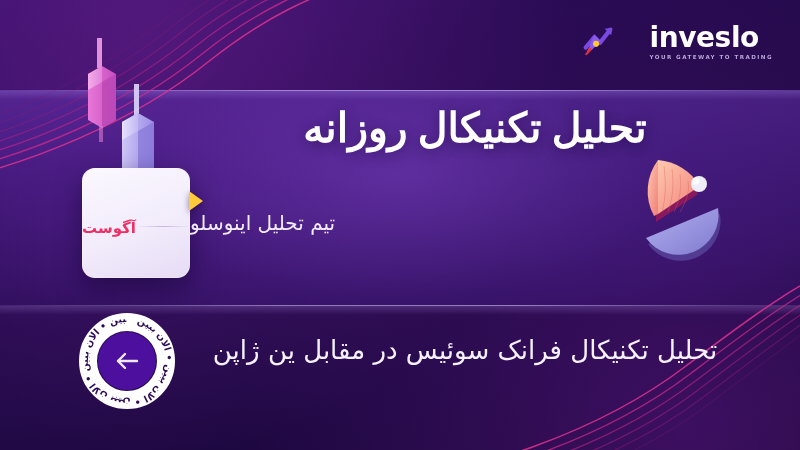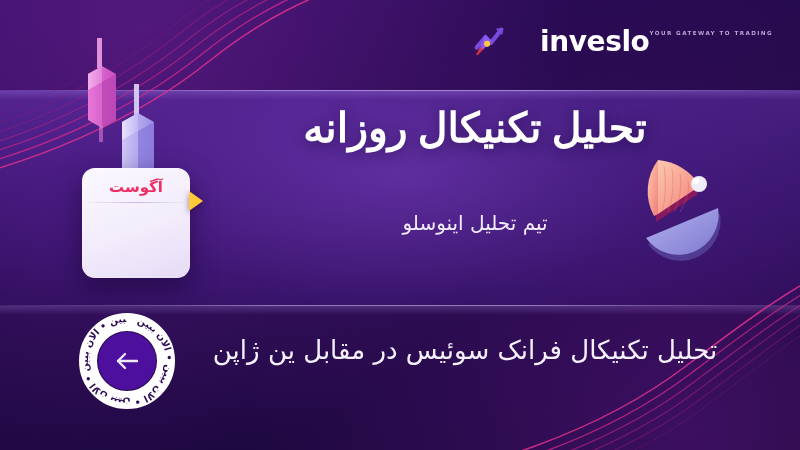--- a/index.html
+++ b/index.html
@@ -51,42 +51,42 @@
 
   
   .pie-deco { position:absolute; left:614px; top:152px; width:112px; height:116px; }
 
   
   .logo {
     position:absolute; right:26px; top:22px;
     display:flex; align-items:center; gap:9px;
   }
   .logo-mark { width:38px; height:38px; flex:0 0 38px; }
-  .logo-text { display:flex; flex-direction:row; line-height:1; padding-top:2px;margin-left:23px; }
+  .logo-text { display:flex; flex-direction:column; line-height:1; padding-top:2px;margin-left:23px; }
   .logo-word {
     font-family:"DejaVu Sans", sans-serif;
     font-size:28px; font-weight:bold; color:#ffffff;
     letter-spacing:-0.4px;
   }
   .logo-tag {
     font-family:"DejaVu Sans", sans-serif;
     font-size:5.6px; font-weight:bold; color:#b9a6d8;
     letter-spacing:1.45px; margin-top:3px; padding-right:1px;
     text-align:right;
   }
 
   
   .calendar {
     position:absolute; left:82px; top:168px;
     width:108px; height:110px;
     border-radius:13px;
     background:linear-gradient(160deg,#fbf8ff 0%, #f2ecfb 55%, #e6dcf6 100%);
     box-shadow:0 10px 26px rgba(20,4,50,.55), 0 0 0 1px rgba(255,255,255,.18) inset;
     overflow:visible;
-    display:flex; flex-direction:column; align-items:center;
+    display:flex; flex-direction:row; align-items:center;
   }
   .cal-month {
     font-family:"DejaVu Sans", sans-serif;
     font-size:15px; font-weight:bold; color:#ef2f63;
     margin-top:10px; direction:rtl;
   }
   .cal-sep {
     width:100%; height:1px; margin-top:6px;
     background:linear-gradient(90deg, rgba(180,160,215,0), rgba(170,148,210,.6), rgba(180,160,215,0));
   }
@@ -108,21 +108,21 @@
   .title {
     position:absolute; left:190px; right:40px; top:104px;
     text-align:center; direction:rtl;
     font-family:Liberation Serif, serif;
     font-size:41px; font-weight:bold; color:#ffffff;
     letter-spacing:.4px;
     text-shadow:0 2px 14px rgba(20,4,50,.45);
   }
   .subtitle {
     position:absolute; left:190px; right:40px; top:211px;
-    text-align:center; direction:rtl;
+    text-align:left; direction:rtl;
     font-family:"DejaVu Sans", sans-serif;
     font-size:20px; font-weight:normal; color:#f3ecff;
   }
   .desc {
     position:absolute; left:185px; right:55px; top:330px;
     text-align:center; direction:rtl;
     font-family:"DejaVu Sans", sans-serif;
     font-size:26px; line-height:1.55; color:#f6f1ff;
   }
 

